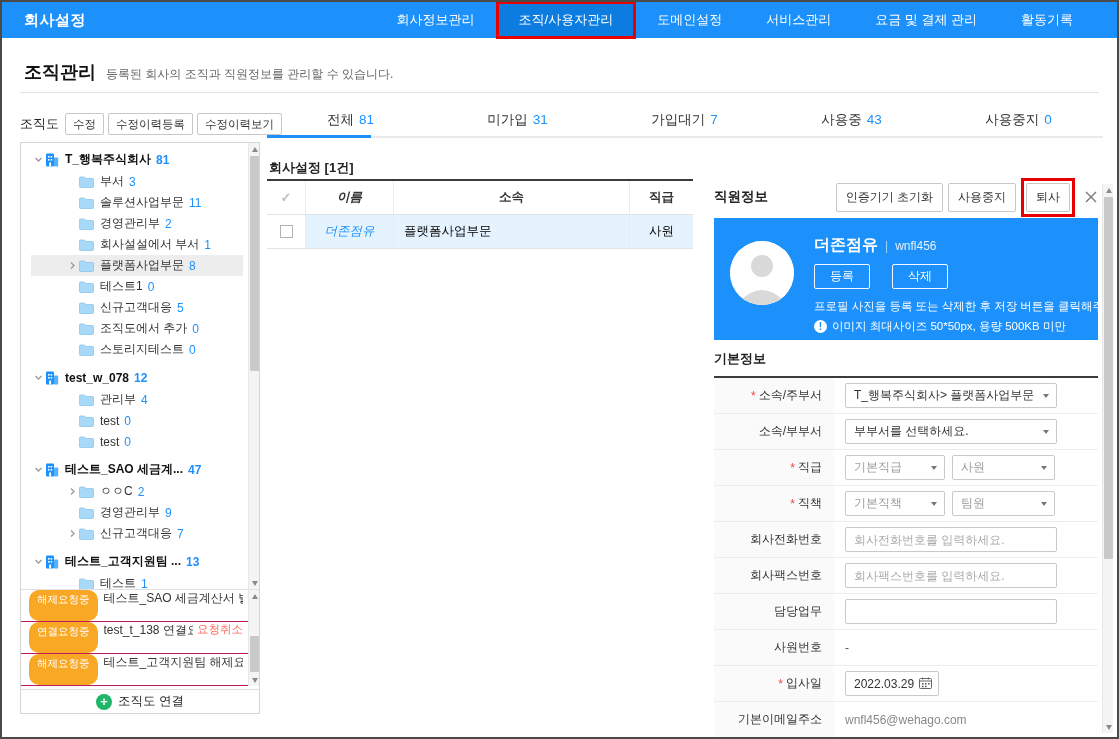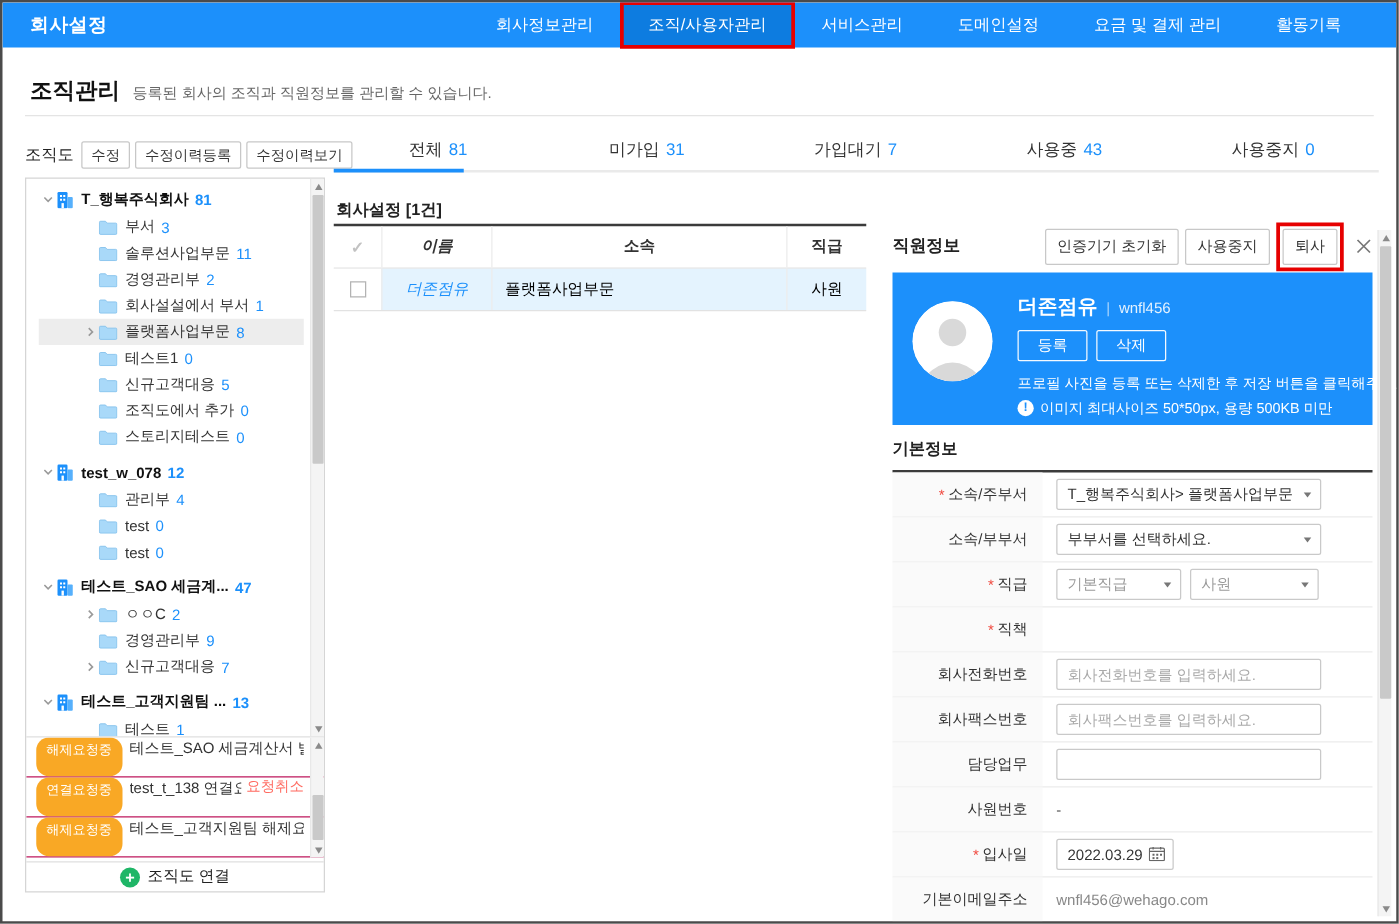--- a/index.html
+++ b/index.html
@@ -93,21 +93,21 @@
   .annot-box .emp-btn { margin-left:0; }
   .emp-close { margin-left:9px; cursor:pointer; display:flex; }
 
   .emp-card { margin-top:6px; background:var(--primary,#1C90FB); height:122px; display:flex; padding:15px 16px; color:#fff; }
   .avatar { width:64px; height:64px; border-radius:50%; background:#fff; overflow:hidden; flex:0 0 64px; margin-top:8px; }
   .card-right { margin-left:20px; min-width:0; }
   .card-name-row { display:flex; align-items:baseline; margin-top:2px; }
   .card-name { font-size:16px; font-weight:bold; }
   .card-sep { margin:0 7px; color:rgba(255,255,255,.6); font-size:12px; }
   .card-id { font-size:12px; color:rgba(255,255,255,.88); }
-  .card-btns { margin-top:8px; display:flex; gap:7px; }
+  .card-btns { margin-top:8px; display:flex; gap:22px; }
   .card-btn { background:transparent; border:1px solid rgba(255,255,255,.95); color:#fff; font-size:12px;
               padding:3px 15px; border-radius:2px; cursor:pointer; font-family:inherit; }
   .card-note { font-size:11.5px; margin-top:10px; white-space:nowrap; }
   .card-note2 { font-size:11.5px; margin-top:5px; display:flex; align-items:center; gap:5px; white-space:nowrap; }
   .info-ic { width:13px; height:13px; border-radius:50%; background:#fff; color:var(--primary,#1C90FB);
              font-size:10px; font-weight:bold; display:flex; align-items:center; justify-content:center; flex:0 0 13px; }
 
   .basic-title { margin-top:10px; font-size:13px; font-weight:bold; color:#222; }
   .form { margin-top:8px; border-top:2px solid #3b3b3b; }
   .form-row { display:flex; min-height:36px; border-bottom:1px solid #ececec; }
@@ -132,22 +132,22 @@
 </head>
 <body>
 
 <div class="screen">
 
   <div class="navbar">
     <div class="nav-title">회사설정</div>
     <div class="nav-items">
         <div class="nav-item">회사정보관리</div>
         <div class="nav-item active">조직/사용자관리</div>
+        <div class="nav-item">도메인설정</div>
         <div class="nav-item">서비스관리</div>
-        <div class="nav-item">도메인설정</div>
         <div class="nav-item">요금 및 결제 관리</div>
         <div class="nav-item">활동기록</div>
       </div>
   </div>
 
   <div class="page-head">
     <div class="page-title">조직관리</div>
     <div class="page-subtitle">등록된 회사의 조직과 직원정보를 관리할 수 있습니다.</div>
   </div>
   <div class="head-divider"></div>
@@ -560,20 +560,24 @@
           </div>
           <div class="form-value">
             <div class="select-box muted" style="width: 100px;">기본직급<span class="caret"></span></div>
             <div class="select-box muted" style="width: 103px;">사원<span class="caret"></span></div>
           </div>
         </div>
         <div class="form-row">
           <div class="form-label">
             <span class="req-star">*</span>
             <span>직책</span>
+          </div>
+          <div class="form-value">
+            <div class="select-box muted" style="width: 100px;">기본직책<span class="caret"></span></div>
+            <div class="select-box muted" style="width: 103px;">팀원<span class="caret"></span></div>
           </div>
         </div>
         <div class="form-row">
           <div class="form-label">
             <span>회사전화번호</span>
           </div>
           <div class="form-value">
             <input class="text-input" placeholder="회사전화번호를 입력하세요." style="width: 212px;">
           </div>
         </div>

